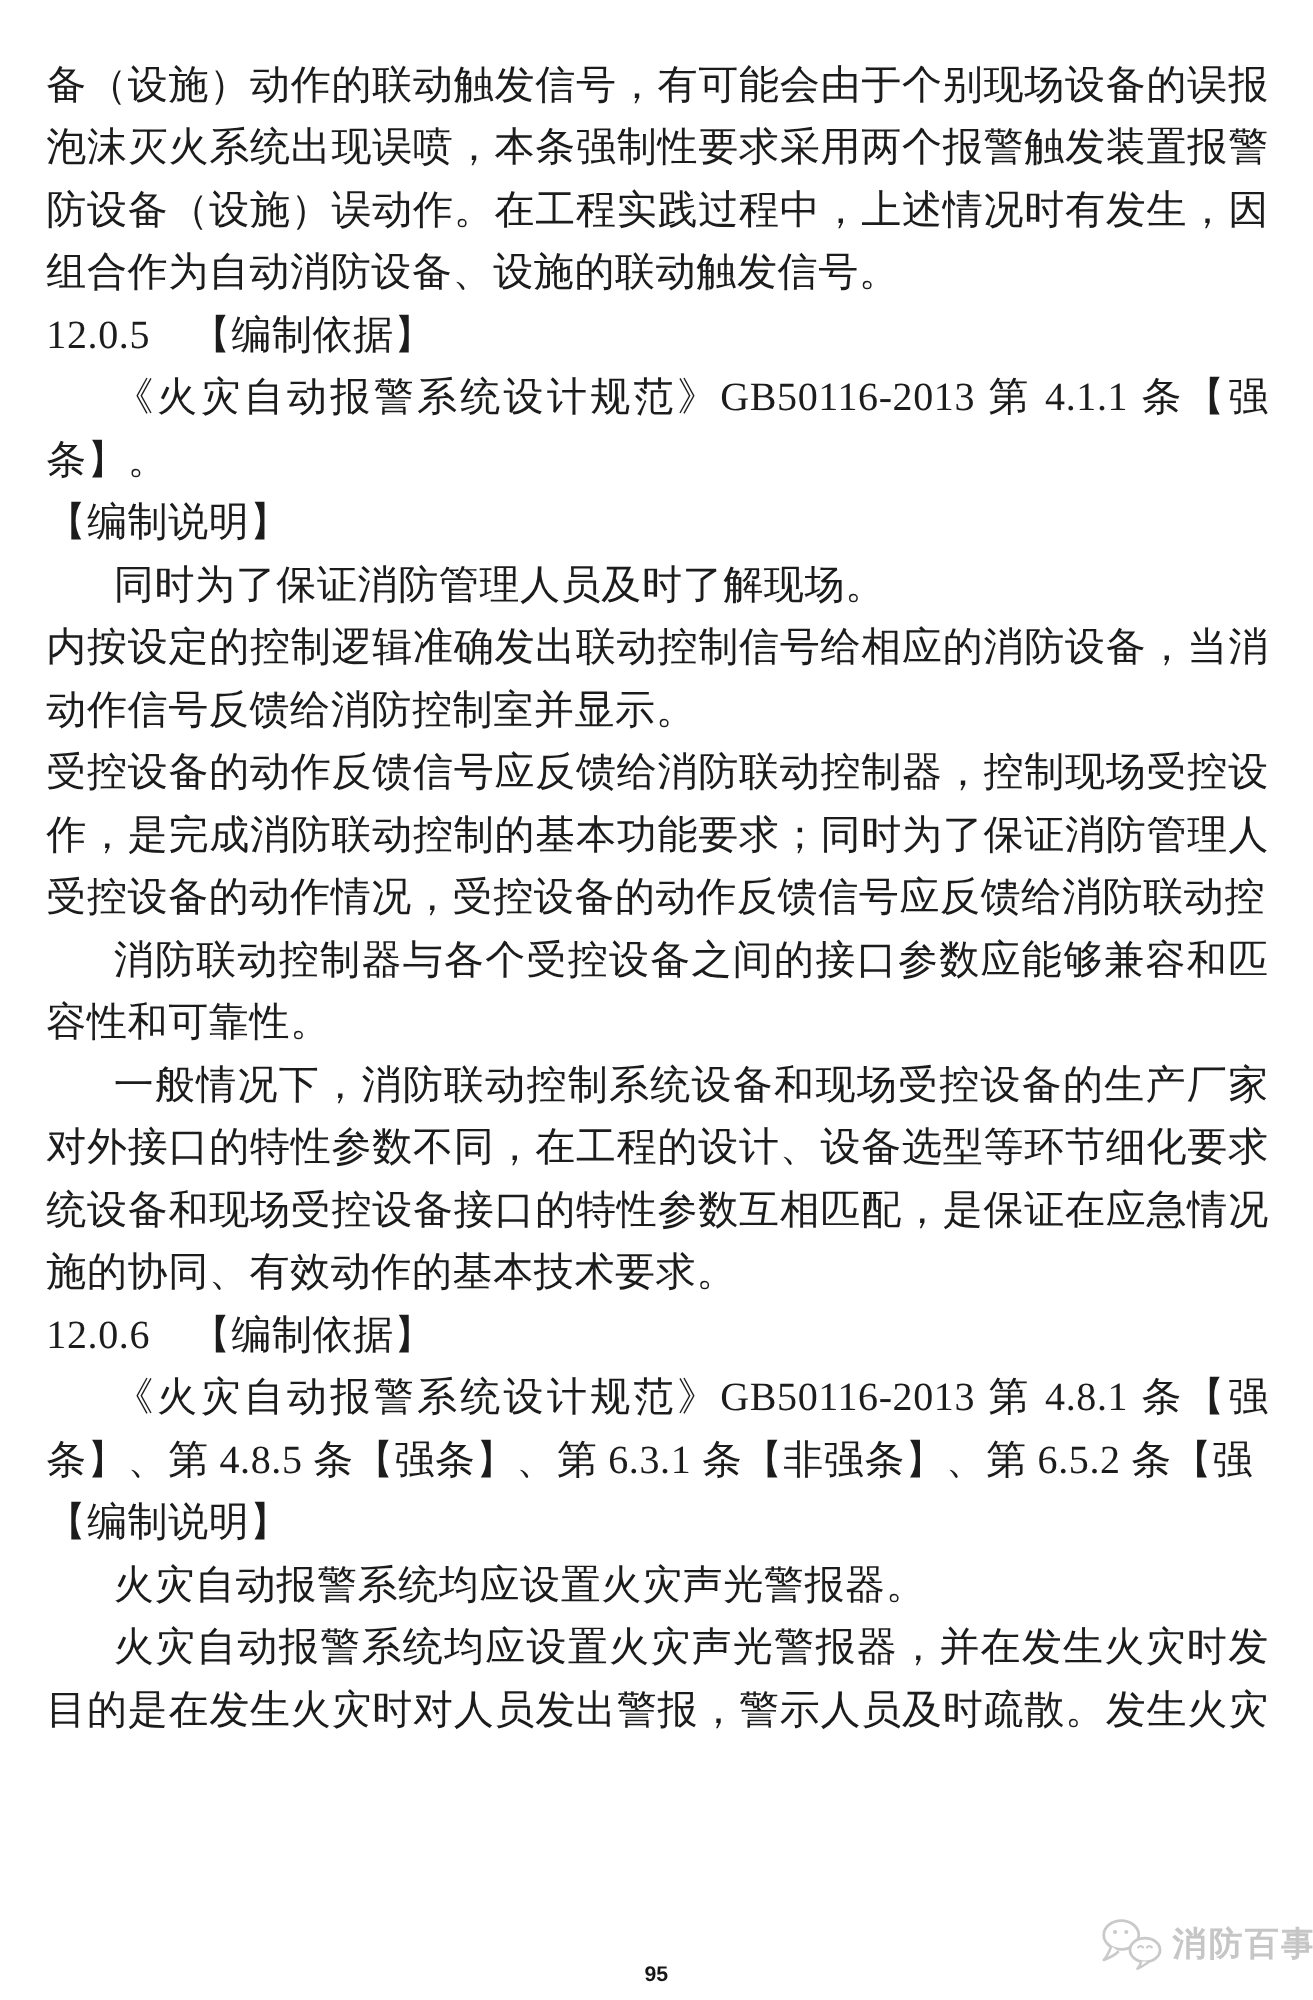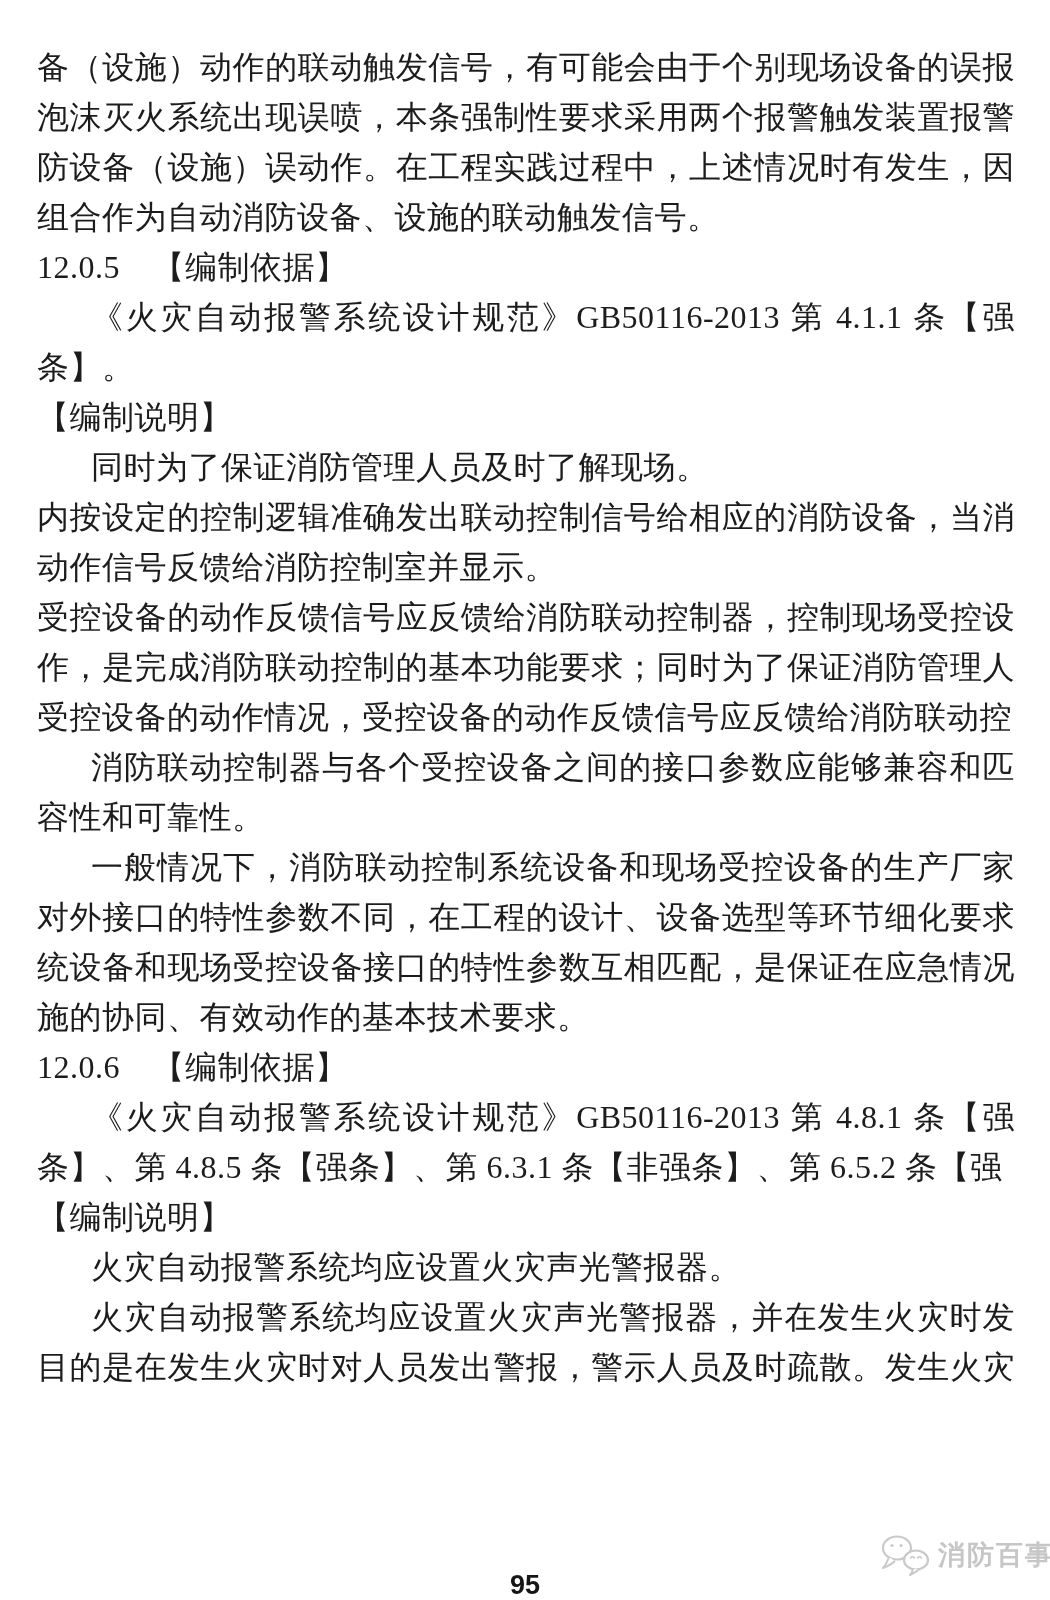--- a/index.html
+++ b/index.html
@@ -54,21 +54,21 @@
     font-family: "Liberation Serif", "DejaVu Serif", serif;
     white-space: nowrap;
   }
   .page-number {
     position: absolute;
     left: 0; top: 1570px;
     width: 1050px;
     text-align: center;
     font-family: "Liberation Sans", "DejaVu Sans", sans-serif;
     font-weight: bold;
-    font-size: 27px;
+    font-size: 17px;
     color: #161616;
   }
 </style>
 </head>
 <body>
 
 <div class="page">
 
   <div class="doc-body">
       <div class="line fill">备（设施）动作的联动触发信号，有可能会由于个别现场设备的误报警而导致自动消</div>

